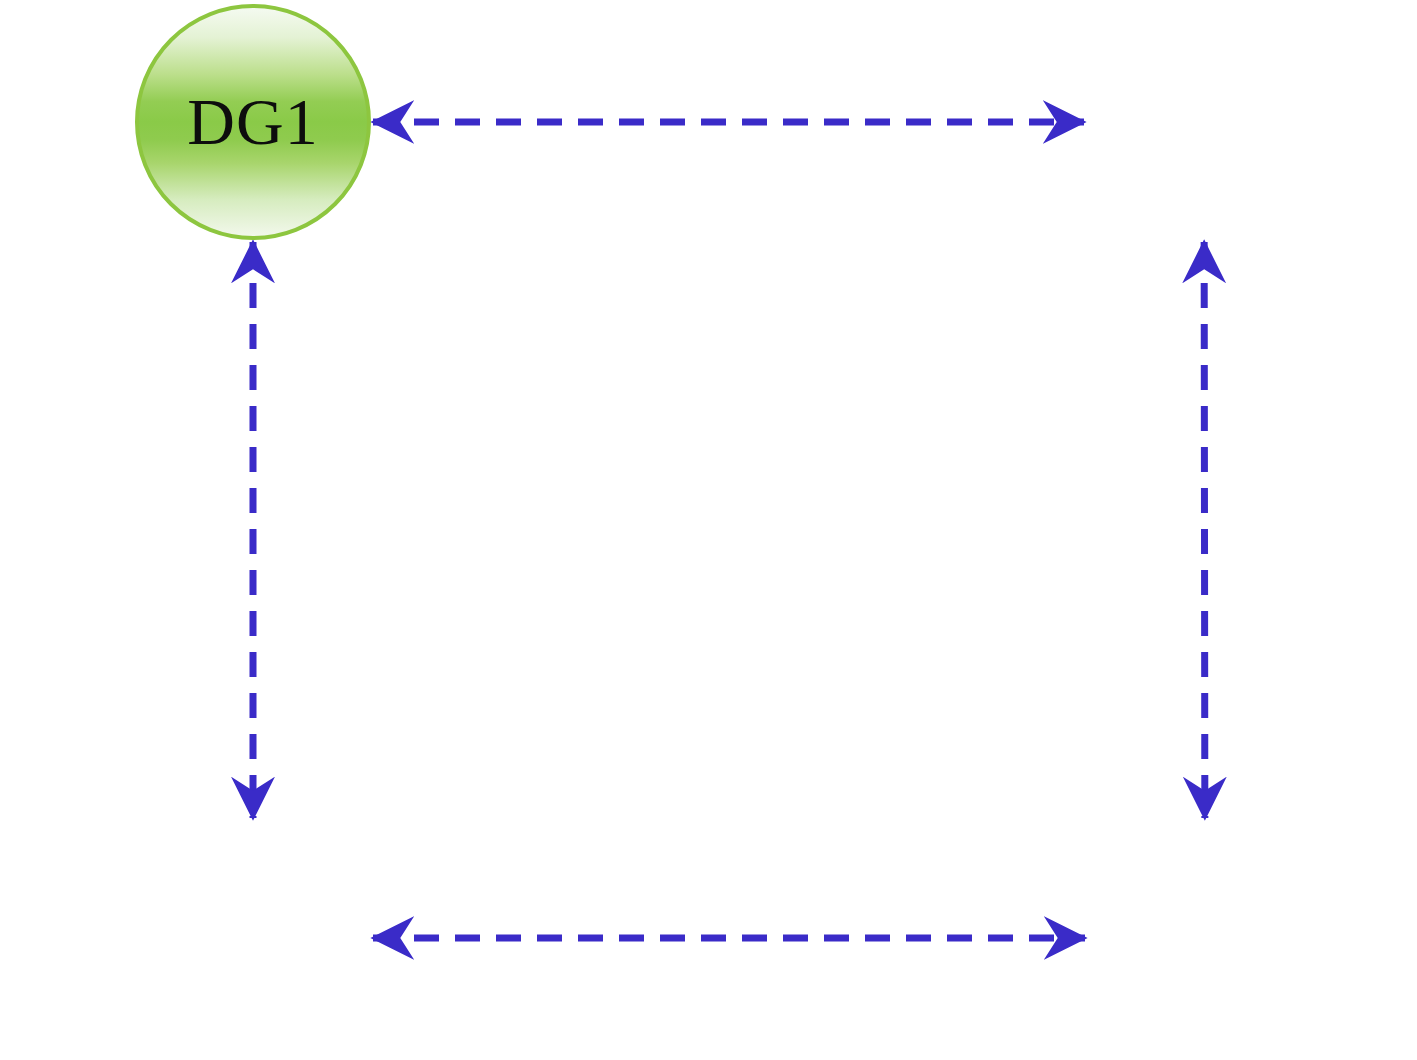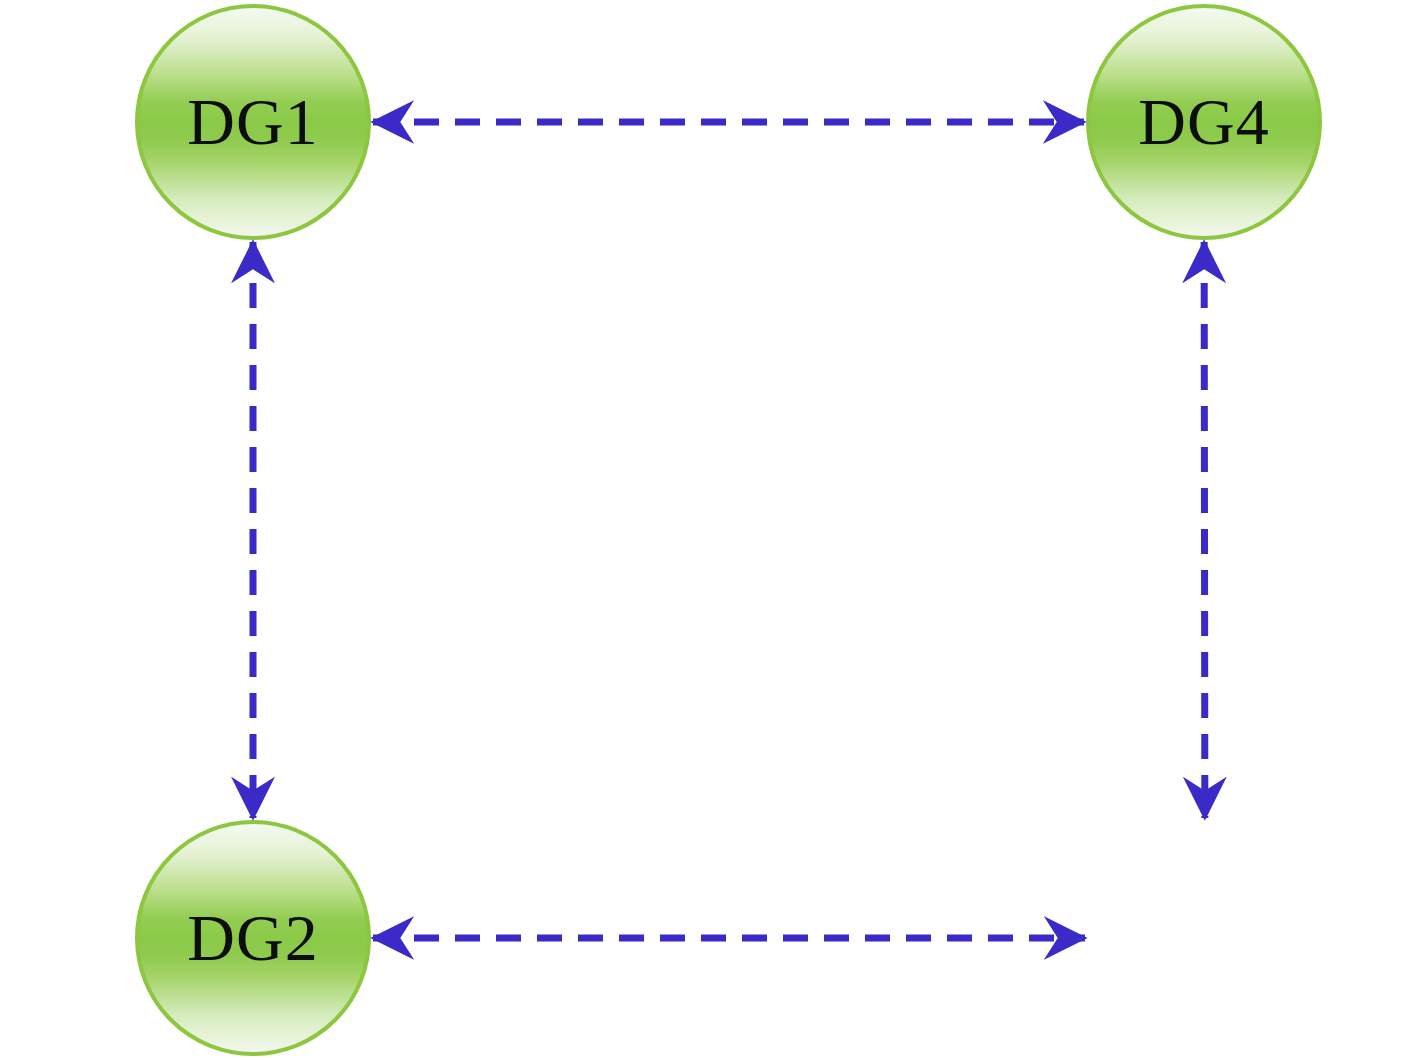--- a/index.html
+++ b/index.html
@@ -69,20 +69,14 @@
         <line x1="353" y1="122" x2="1064" y2="122" stroke="#3a2bc8" stroke-width="7" stroke-dasharray="25 16" marker-start="url(#stealth-head)" marker-end="url(#stealth-head)"></line>
         <line x1="353" y1="938" x2="1065" y2="938" stroke="#3a2bc8" stroke-width="7" stroke-dasharray="25 16" marker-start="url(#stealth-head)" marker-end="url(#stealth-head)"></line>
         <line x1="233" y1="242" x2="233" y2="818" stroke="#3a2bc8" stroke-width="7" stroke-dasharray="25 16" marker-start="url(#stealth-head)" marker-end="url(#stealth-head)"></line>
         <line x1="1184.1470587131012" y1="241.99990989052827" x2="1184.8529412868988" y2="818.0000901094718" stroke="#3a2bc8" stroke-width="7" stroke-dasharray="25 16" marker-start="url(#stealth-head)" marker-end="url(#stealth-head)"></line>
       </g>
   </svg>
 
   <div class="node" style="left: 115px; top: 4px; width: 236px; height: 236px;">
     <span class="node-label">DG1</span>
   </div>
-  <div class="node" style="left: 1066px; top: 4px; width: 236px; height: 236px;">
-    <span class="node-label">DG4</span>
-  </div>
-  <div class="node" style="left: 115px; top: 820px; width: 236px; height: 236px;">
-    <span class="node-label">DG2</span>
-  </div>
 
 </div>
 
 </body></html>

